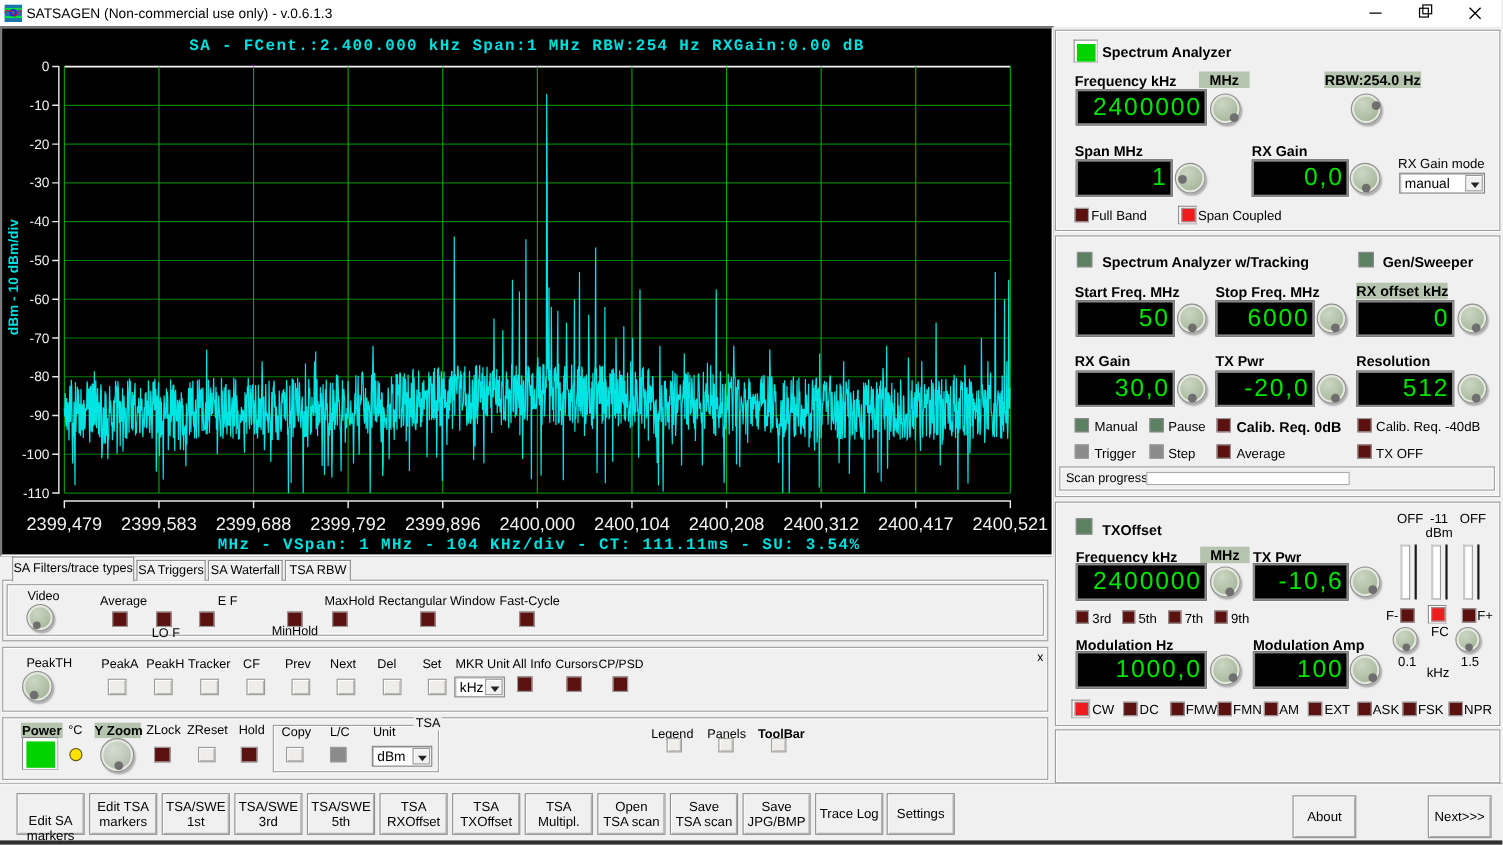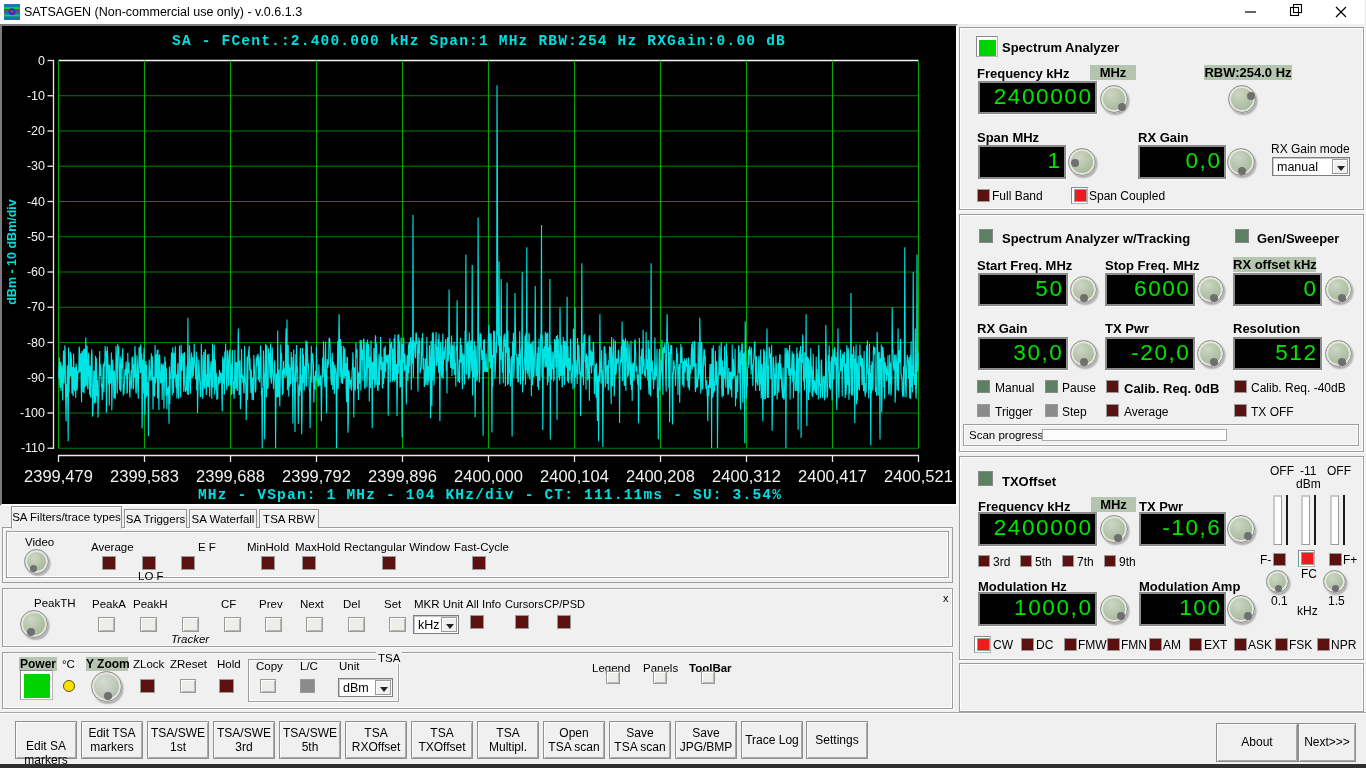--- a/index.html
+++ b/index.html
@@ -333,40 +333,40 @@
 <div class="abs tab" style="left:189px;top:509px;width:68px;height:19px;line-height:18px;">SA Waterfall</div>
 <div class="abs tab" style="left:259px;top:509px;width:60px;height:19px;line-height:18px;">TSA RBW</div>
 <div class="abs panel" style="left:6px;top:531px;width:943px;height:47px;"></div>
 <div class="abs slabel" style="left:25px;top:536px;">Video</div>
 <div class="abs knob" style="left:24px;top:549px;width:25px;height:25px;">
     <div class="dot" style="left:5px;top:15px;width:7px;height:7px;"></div>
   </div>
 <div class="abs slabel" style="left:91px;top:541px;">Average</div>
 <div class="abs slabel" style="left:138px;top:541px;margin-top:29px;">LO F</div>
 <div class="abs slabel" style="left:182px;top:541px;padding-left:16px;">E F</div>
-<div class="abs slabel" style="left:247px;top:541px;text-align:center;">MinHold</div>
+<div class="abs slabel" style="left:247px;top:568px;text-align:center;">MinHold</div>
 <div class="abs slabel" style="left:295px;top:541px;">MaxHold</div>
 <div class="abs slabel" style="left:344px;top:541px;">Rectangular Window</div>
 <div class="abs slabel" style="left:454px;top:541px;">Fast-Cycle</div>
 <div class="abs led dred" style="left:102px;top:556px;width:14px;height:14px;"></div>
 <div class="abs led dred" style="left:142px;top:556px;width:14px;height:14px;"></div>
 <div class="abs led dred" style="left:181px;top:556px;width:14px;height:14px;"></div>
 <div class="abs led dred" style="left:261px;top:556px;width:14px;height:14px;"></div>
 <div class="abs led dred" style="left:302px;top:556px;width:14px;height:14px;"></div>
 <div class="abs led dred" style="left:382px;top:556px;width:14px;height:14px;"></div>
 <div class="abs led dred" style="left:472px;top:556px;width:14px;height:14px;"></div>
 
 <div class="abs panel" style="left:2px;top:588px;width:951px;height:59px;"></div>
-<div class="abs slabel" style="left:34px;top:597px;text-align:right;">PeakTH</div>
+<div class="abs slabel" style="left:24px;top:597px;text-align:right;">PeakTH</div>
 <div class="abs knob" style="left:20px;top:610px;width:28px;height:28px;">
     <div class="dot" style="left:6px;top:17px;"></div>
   </div>
 <div class="abs slabel" style="left:92px;top:598px;">PeakA</div>
 <div class="abs slabel" style="left:133px;top:598px;">PeakH</div>
-<div class="abs slabel" style="left:171px;top:633px;font-style:italic;">Tracker</div>
+<div class="abs slabel" style="left:171px;top:598px;">Tracker</div>
 <div class="abs slabel" style="left:221px;top:598px;">CF</div>
 <div class="abs slabel" style="left:259px;top:598px;">Prev</div>
 <div class="abs slabel" style="left:300px;top:598px;">Next</div>
 <div class="abs slabel" style="left:343px;top:598px;">Del</div>
 <div class="abs slabel" style="left:384px;top:598px;">Set</div>
 <div class="abs btn3d" style="left:98px;top:617px;width:17px;height:15px;"></div>
 <div class="abs btn3d" style="left:140px;top:617px;width:17px;height:15px;"></div>
 <div class="abs btn3d" style="left:182px;top:617px;width:17px;height:15px;"></div>
 <div class="abs btn3d" style="left:224px;top:617px;width:17px;height:15px;"></div>
 <div class="abs btn3d" style="left:265px;top:617px;width:17px;height:15px;"></div>
@@ -427,15 +427,15 @@
 <div class="abs tbtn" style="left:213px;top:721px;width:62px;height:38px;padding-top:4px;">TSA/SWE<br>3rd</div>
 <div class="abs tbtn" style="left:279px;top:721px;width:62px;height:38px;padding-top:4px;">TSA/SWE<br>5th</div>
 <div class="abs tbtn" style="left:345px;top:721px;width:62px;height:38px;padding-top:4px;">TSA<br>RXOffset</div>
 <div class="abs tbtn" style="left:411px;top:721px;width:62px;height:38px;padding-top:4px;">TSA<br>TXOffset</div>
 <div class="abs tbtn" style="left:477px;top:721px;width:62px;height:38px;padding-top:4px;">TSA<br>Multipl.</div>
 <div class="abs tbtn" style="left:543px;top:721px;width:62px;height:38px;padding-top:4px;">Open<br>TSA scan</div>
 <div class="abs tbtn" style="left:609px;top:721px;width:62px;height:38px;padding-top:4px;">Save<br>TSA scan</div>
 <div class="abs tbtn" style="left:675px;top:721px;width:62px;height:38px;padding-top:4px;">Save<br>JPG/BMP</div>
 <div class="abs tbtn" style="left:741px;top:721px;width:62px;height:38px;line-height:36px;">Trace Log</div>
 <div class="abs tbtn" style="left:806px;top:721px;width:62px;height:38px;line-height:36px;">Settings</div>
-<div class="abs tbtn" style="left:1216px;top:723px;width:82px;height:39px;line-height:37px;">About</div>
+<div class="abs tbtn" style="left:1175px;top:723px;width:58px;height:39px;line-height:37px;">About</div>
 <div class="abs tbtn" style="left:1298px;top:723px;width:58px;height:39px;line-height:37px;">Next&gt;&gt;&gt;</div>
 <div class="abs" style="left:0;top:764px;width:1366px;height:4px;background:#2f2f2f;"></div>
 
 </body></html>

